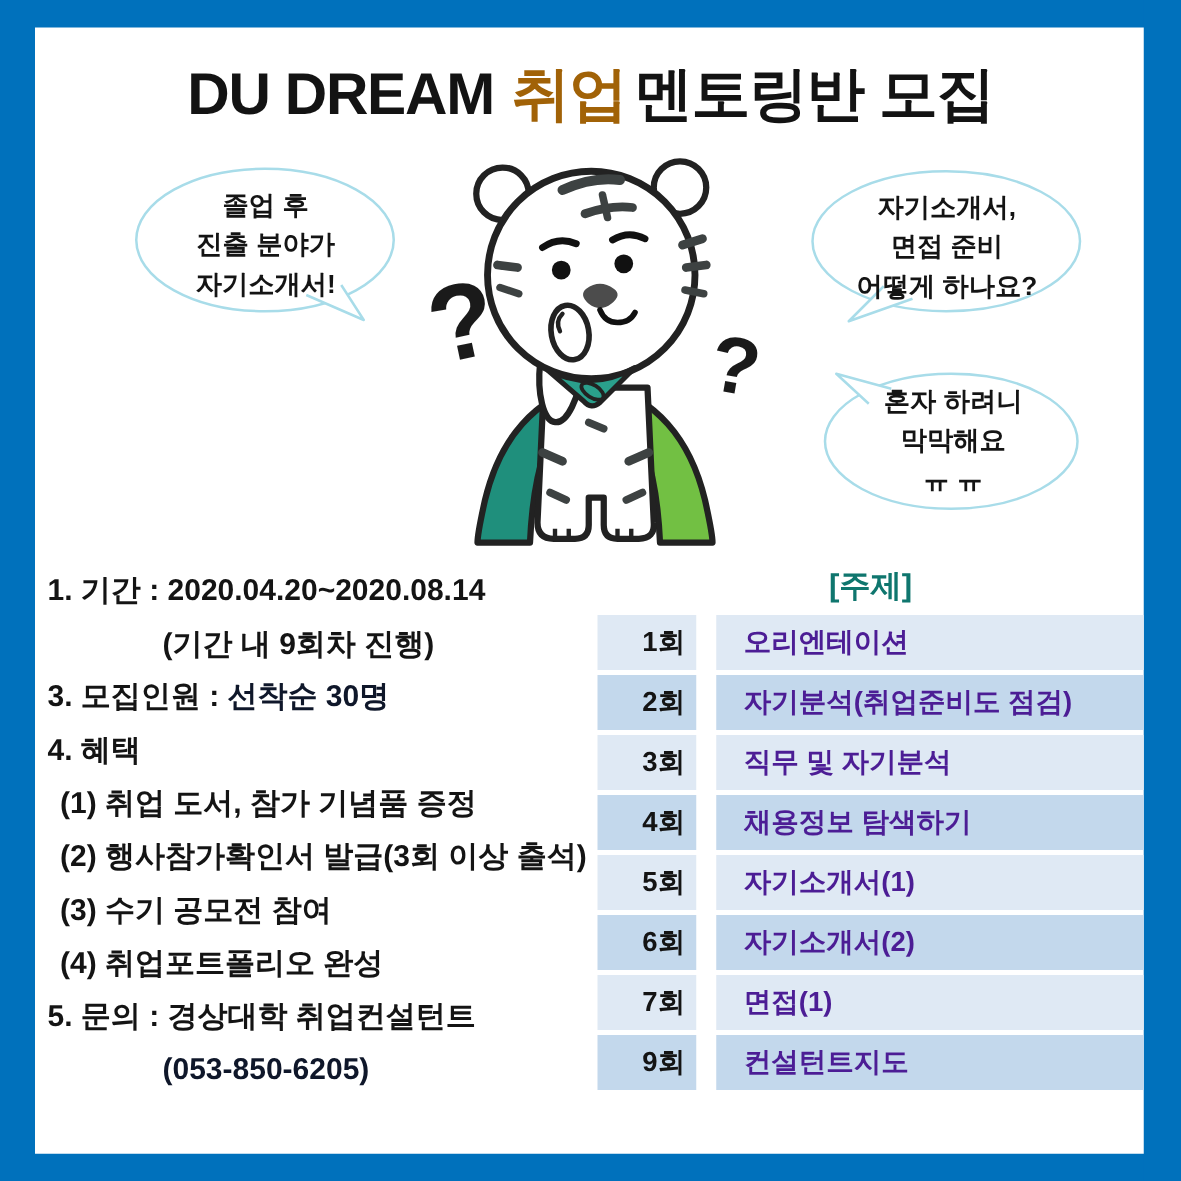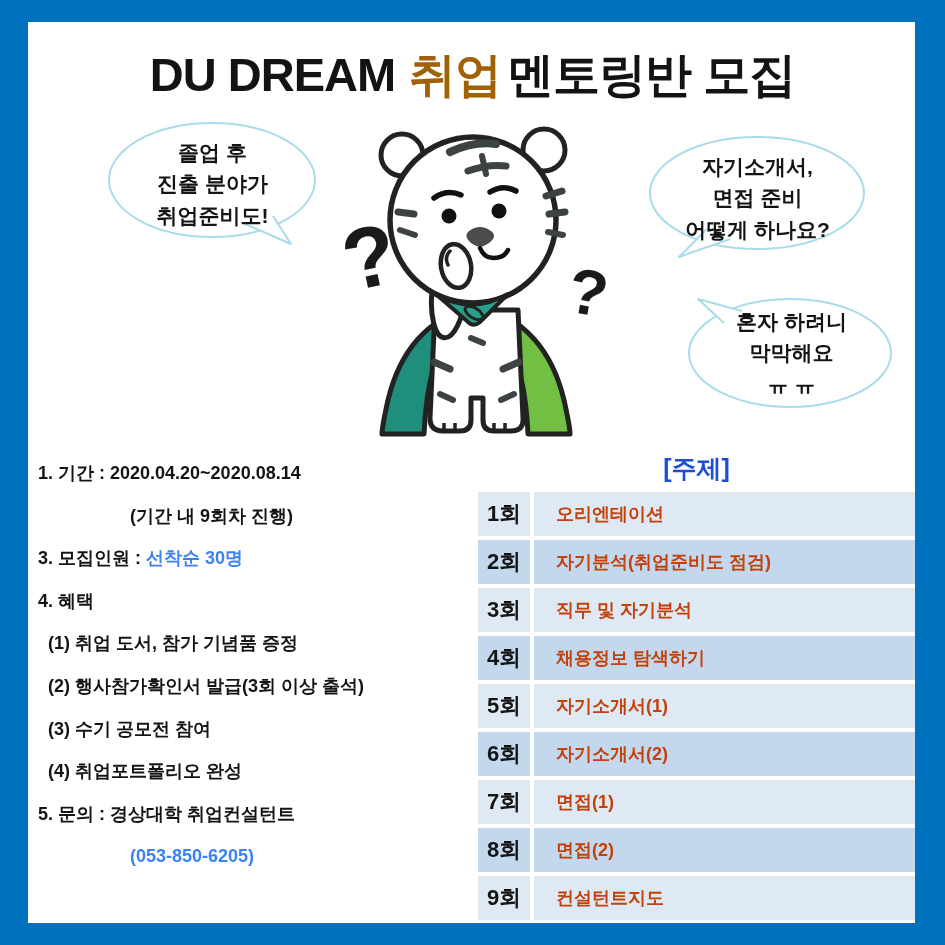--- a/index.html
+++ b/index.html
@@ -31,47 +31,47 @@
 
   
   .bubble { position: absolute; }
   .bubble svg { position: absolute; left: 0; top: 0; }
   .bubble-text {
     position: absolute; inset: 0;
     display: flex; flex-direction: column; align-items: center; justify-content: center;
     font-size: 21px; font-weight: 700; color: #141414; line-height: 1.5;
     text-align: center; z-index: 2;
   }
-  .b1 { left: 105px; top: 118px; width: 215px; height: 132px; }
+  .b1 { left: 105px; top: 130px; width: 215px; height: 132px; }
   .b2 { left: 645px; top: 133px; width: 225px; height: 130px; }
   .b3 { left: 100px; top: 288px; width: 220px; height: 132px; }
-  .b4 { left: 684px; top: 293px; width: 215px; height: 120px; }
+  .b4 { left: 655px; top: 293px; width: 215px; height: 120px; }
 
   
   .info {
     position: absolute; left: 38px; top: 452px; width: 442px;
-    font-size: 18px; font-weight: 700; color: #141414;
+    font-size: 24px; font-weight: 700; color: #141414;
   }
   .info-line { line-height: 42.6px; white-space: nowrap; }
   .indent { padding-left: 92px; }
   .subitem { padding-left: 10px; }
-  .red { color: #3b82f6; }
+  .red { color: #0f172a; }
 
   
   .schedule-header {
     position: absolute; left: 478px; top: 452px; width: 437px;
-    text-align: center; font-size: 25px; font-weight: 800; color: #1d4ed8;
+    text-align: center; font-size: 25px; font-weight: 800; color: #0f766e;
   }
   .schedule { position: absolute; left: 478px; top: 492px; width: 437px; }
   .srow { display: flex; height: 44px; margin-bottom: 4px; }
   .srow:nth-child(odd)  .cell { background: #dfe9f4; }
   .srow:nth-child(even) .cell { background: #c3d8ec; }
-  .cell { display: flex; align-items: center; }
+  .cell { display: flex; align-items: center; padding-left: 27px; }
   .cell-session { width: 52px; justify-content: center; font-size: 22px; font-weight: 700; color: #141414; }
-  .cell-topic { flex: 1; margin-left: 4px; padding-left: 22px; font-size: 18px; font-weight: 700; color: #c2410c; white-space: nowrap; }
+  .cell-topic { flex: 1; margin-left: 16px; padding-left: 22px; font-size: 22px; font-weight: 700; color: #4c1d95; white-space: nowrap; }
 </style>
 </head>
 <body>
 
 <div class="poster">
 
   <div class="frame-bar frame-top"></div>
   <div class="frame-bar frame-bottom"></div>
   <div class="frame-bar frame-left"></div>
   <div class="frame-bar frame-right"></div>
@@ -133,21 +133,21 @@
   </svg>
 
   <div class="bubble b1">
     <svg width="215" height="132" viewBox="0 0 215 132">
       <ellipse cx="107" cy="62" rx="103" ry="57" fill="#fff" stroke="#a8dce9" stroke-width="2"></ellipse>
       <path d="M140 106 L 186 126 L 168 98" fill="#fff" stroke="#a8dce9" stroke-width="2" stroke-linejoin="round"></path>
     </svg>
     <div class="bubble-text">
       <span>졸업 후</span>
       <span>진출 분야가</span>
-      <span>취업준비도!</span>
+      <span>자기소개서!</span>
     </div>
   </div>
 
   <div class="bubble b2">
     <svg width="225" height="130" viewBox="0 0 225 130">
       <ellipse cx="112" cy="60" rx="107" ry="56" fill="#fff" stroke="#a8dce9" stroke-width="2"></ellipse>
       <path d="M85 106 L 34 124 L 62 96" fill="#fff" stroke="#a8dce9" stroke-width="2" stroke-linejoin="round"></path>
     </svg>
     <div class="bubble-text">
       <span>자기소개서,</span>
@@ -206,22 +206,18 @@
     </div>
     <div class="srow">
       <div class="cell cell-session">6회</div>
       <div class="cell cell-topic">자기소개서(2)</div>
     </div>
     <div class="srow">
       <div class="cell cell-session">7회</div>
       <div class="cell cell-topic">면접(1)</div>
     </div>
     <div class="srow">
-      <div class="cell cell-session">8회</div>
-      <div class="cell cell-topic">면접(2)</div>
-    </div>
-    <div class="srow">
       <div class="cell cell-session">9회</div>
       <div class="cell cell-topic">컨설턴트지도</div>
     </div>
   </div>
 
 </div>
 
 </body></html>

